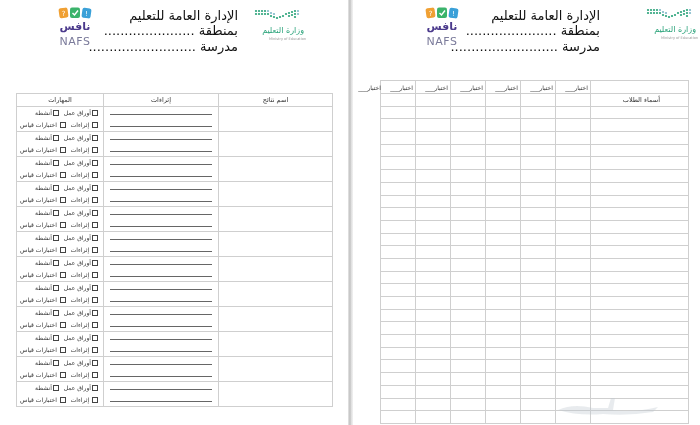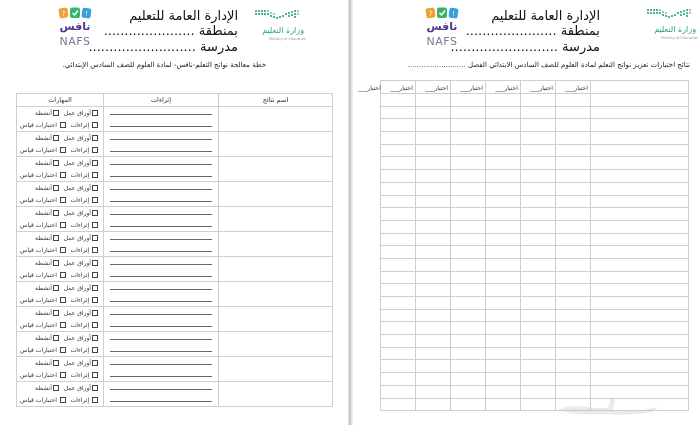--- a/index.html
+++ b/index.html
@@ -106,21 +106,20 @@
       <text x="5.5" y="9" font-size="7" fill="#fff" text-anchor="middle" font-family="DejaVu Sans, sans-serif">?</text>
       <rect x="12" y="0.5" width="10" height="10.5" rx="2" fill="#3bb36b"></rect>
       <path d="M14.5 6 L16.5 8 L20 3.5" stroke="#fff" stroke-width="1.4" fill="none"></path>
       <rect x="24" y="1" width="9" height="10" rx="2" fill="#3aa0d8" transform="rotate(8 28 6)"></rect>
       <text x="28.5" y="9" font-size="7" fill="#fff" text-anchor="middle" font-family="DejaVu Sans, sans-serif">!</text>
     </svg>
     <div class="nafs-ar">نافس</div>
     <div class="nafs-en">NAFS</div>
   </div>
 
-  <div class="subtitle" style="right:82px;top:61px;">خطة معالجة نواتج التعلم-نافس- لمادة العلوم للصف السادس الإبتدائي.</div>
 
   <table class="lt" style="left:16px;top:93px;width:316px;">
     <colgroup>
         <col style="width:114px">
         <col style="width:115px">
         <col style="width:87px">
       </colgroup>
     <thead>
       <tr>
         <th>اسم نتائج</th>
@@ -324,21 +323,20 @@
       <text x="5.5" y="9" font-size="7" fill="#fff" text-anchor="middle" font-family="DejaVu Sans, sans-serif">?</text>
       <rect x="12" y="0.5" width="10" height="10.5" rx="2" fill="#3bb36b"></rect>
       <path d="M14.5 6 L16.5 8 L20 3.5" stroke="#fff" stroke-width="1.4" fill="none"></path>
       <rect x="24" y="1" width="9" height="10" rx="2" fill="#3aa0d8" transform="rotate(8 28 6)"></rect>
       <text x="28.5" y="9" font-size="7" fill="#fff" text-anchor="middle" font-family="DejaVu Sans, sans-serif">!</text>
     </svg>
     <div class="nafs-ar">نافس</div>
     <div class="nafs-en">NAFS</div>
   </div>
 
-  <div class="subtitle" style="right:10px;top:61px;">نتائج اختبارات تعزيز نواتج التعلم لمادة العلوم للصف السادس الابتدائي الفصل ..........................</div>
 
   <table class="rt" style="left:27px;top:80px;width:308px;">
     <colgroup>
       <col style="width:98px">
       <col style="width:35px">
         <col style="width:35px">
         <col style="width:35px">
         <col style="width:35px">
         <col style="width:35px">
         <col style="width:35px">
@@ -350,20 +348,30 @@
           <th>اختبار___</th>
           <th>اختبار___</th>
           <th>اختبار___</th>
           <th>اختبار___</th>
           <th>اختبار___</th>
           <th>اختبار___</th>
         </tr>
     </thead>
     <tbody id="rt-body">
         <tr>
+          <td class="name-hdr">أسماء الطلاب</td>
+          <td></td>
+          <td></td>
+          <td></td>
+          <td></td>
+          <td></td>
+          <td></td>
+          <td></td>
+        </tr>
+        <tr>
           <td></td>
           <td></td>
           <td></td>
           <td></td>
           <td></td>
           <td></td>
           <td></td>
           <td></td>
         </tr>
         <tr>

